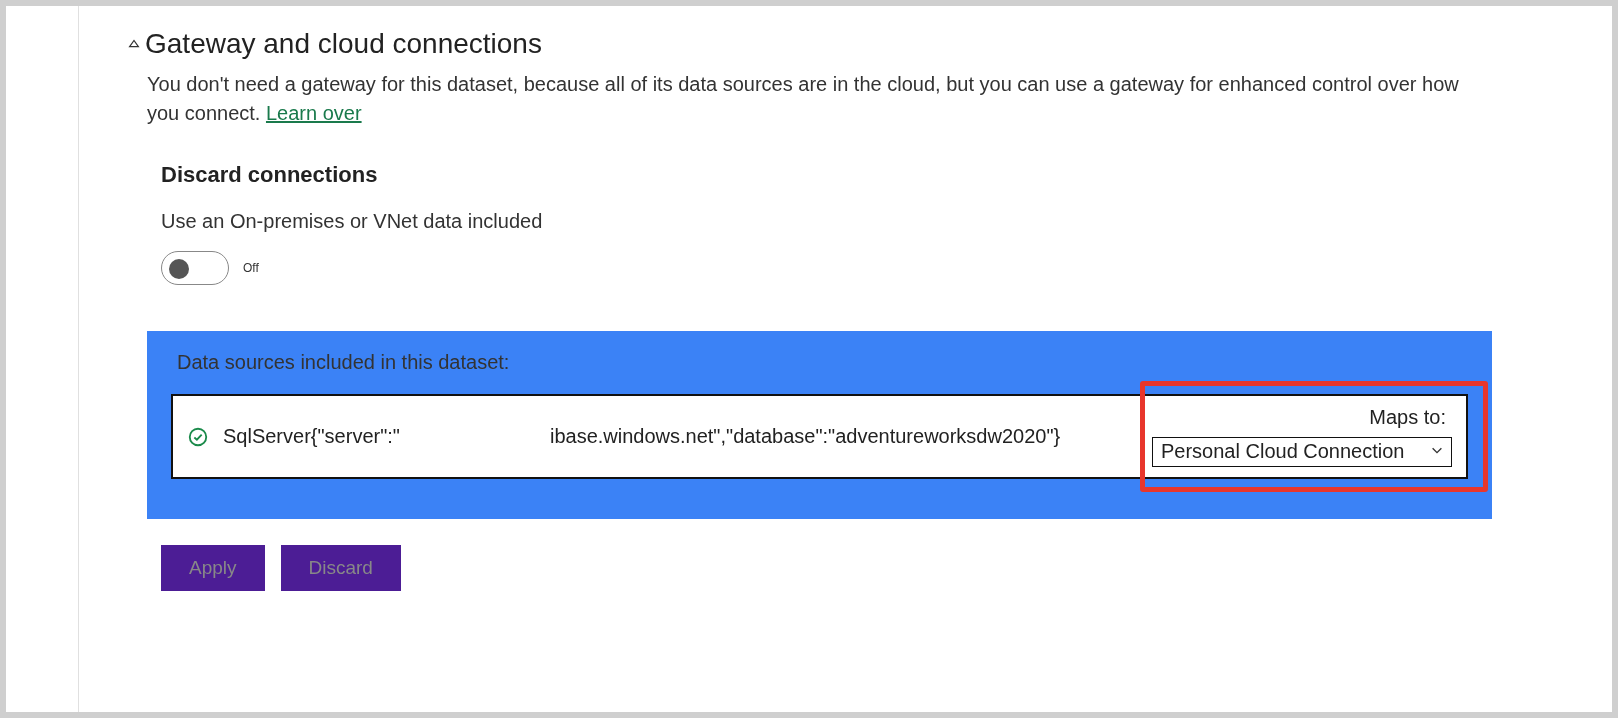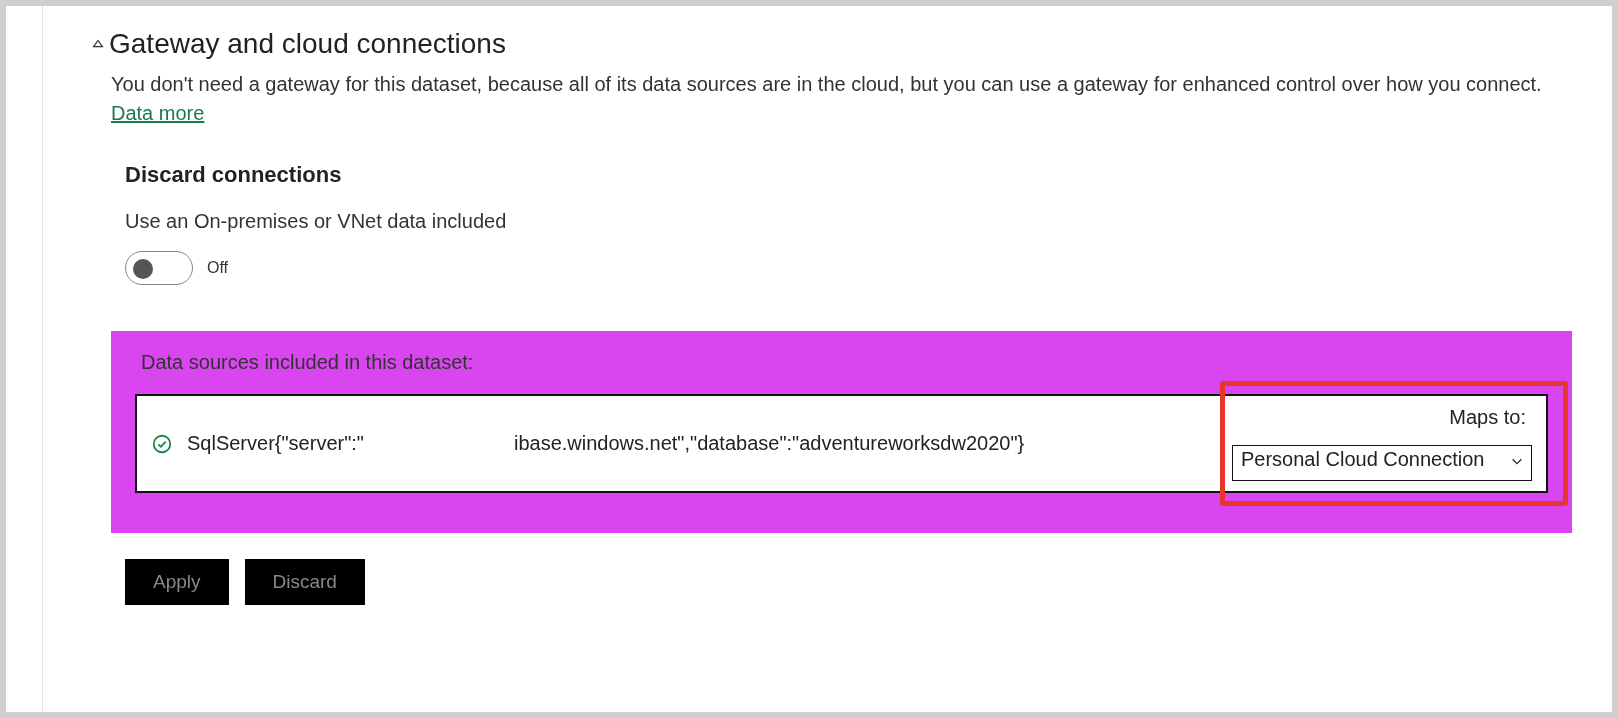--- a/index.html
+++ b/index.html
@@ -6,23 +6,23 @@
     body {
       font-family: "Segoe UI", -apple-system, BlinkMacSystemFont, sans-serif;
       background: #fff;
       padding: 0;
       width: 1618px;
       height: 718px;
       border: 6px solid #cfcfcf;
       position: relative;
     }
     .content-wrap {
-      padding: 22px 40px 20px 68px;
+      padding: 22px 120px 20px 68px;
       border-left: 1px solid #e0e0e0;
-      margin-left: 36px;
+      margin-left: 72px;
       height: 100%;
     }
     .section-header {
       display: flex;
       align-items: center;
       gap: 4px;
       margin-bottom: 10px;
       margin-left: -20px;
     }
     .collapse-caret {
@@ -81,25 +81,25 @@
     .toggle-knob {
       position: absolute;
       left: 7px;
       top: 7px;
       width: 20px;
       height: 20px;
       background: #555;
       border-radius: 50%;
     }
     .toggle-state {
-      font-size: 16px;
+      font-size: 12px;
       color: #333;
     }
     .cloud-box {
-      background: #d946ef;
+      background: #3b82f6;
       padding: 20px 24px 40px 24px;
       margin-top: 18px;
       margin-left: 0;
     }
     .cloud-box-label {
       font-size: 20px;
       color: #333;
       margin-bottom: 20px;
       margin-left: 6px;
     }
@@ -131,32 +131,32 @@
       line-height: 1.35;
       word-break: break-all;
     }
     .ds-right {
       width: 318px;
       flex-shrink: 0;
       display: flex;
       flex-direction: column;
       align-items: flex-end;
       justify-content: flex-end;
-      gap: 16px;
+      gap: 8px;
       padding-right: 4px;
     }
     .maps-label {
       font-size: 20px;
       color: #222;
       margin-bottom: 0;
       padding-right: 6px;
     }
     .maps-select {
       width: 300px;
-      height: 36px;
+      height: 30px;
       border: 1px solid #111;
       background: #fff;
       font-size: 20px;
       font-family: inherit;
       color: #222;
       padding: 2px 28px 2px 8px;
       appearance: none;
       -webkit-appearance: none;
       position: relative;
       cursor: pointer;
@@ -186,21 +186,21 @@
       right: -22px;
       width: 348px;
     }
     .button-row {
       display: flex;
       gap: 16px;
       margin-top: 26px;
       margin-left: 14px;
     }
     .btn {
-      background: #000000;
+      background: #4c1d95;
       border: none;
       color: #888;
       font-size: 19px;
       font-family: inherit;
       padding: 12px 28px;
       cursor: not-allowed;
     }
   </style>
 </head>
 <body>
@@ -210,21 +210,21 @@
   <div class="section-header">
     <span class="collapse-caret">
       <svg viewBox="0 0 16 16" fill="none" stroke="#333" stroke-width="1.4">
         <path d="M3 11 L8 4 L13 11 Z" fill="none"></path>
       </svg>
     </span>
     <h2 class="section-title">Gateway and cloud connections</h2>
   </div>
 
   <p class="section-desc">
-    <span>You don't need a gateway for this dataset, because all of its data sources are in the cloud, but you can use a gateway for enhanced control over how you connect. </span><a class="learn-more">Data more</a>
+    <span>You don't need a gateway for this dataset, because all of its data sources are in the cloud, but you can use a gateway for enhanced control over how you connect. </span><a class="learn-more">Learn over</a>
   </p>
 
   <div class="sub-block">
     <h3 class="sub-heading">Discard connections</h3>
     <div class="toggle-label">Use an On-premises or VNet data included</div>
     <div class="toggle-row">
       <div class="toggle-switch">
         <div class="toggle-knob"></div>
       </div>
       <span class="toggle-state">Off</span>

